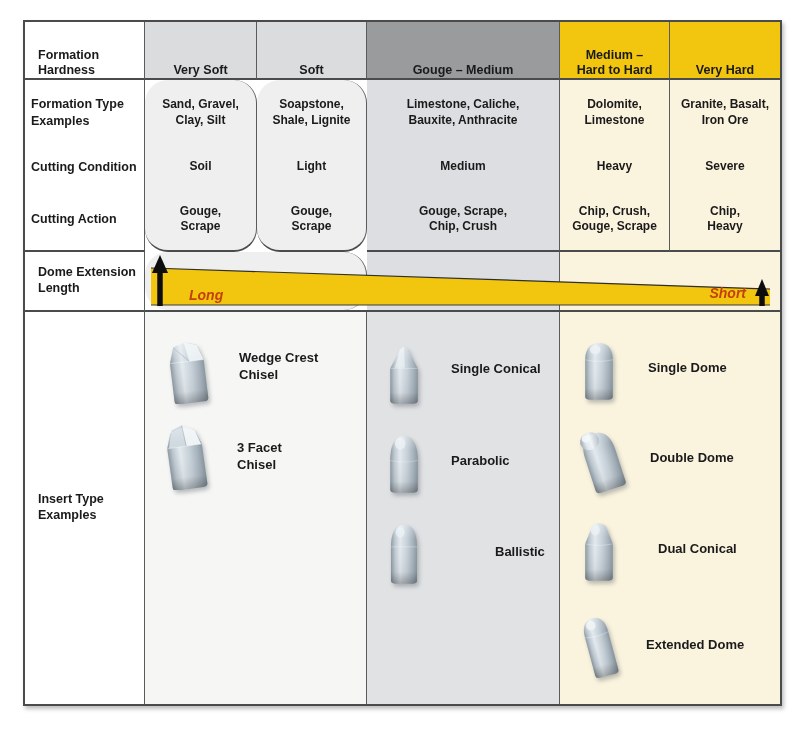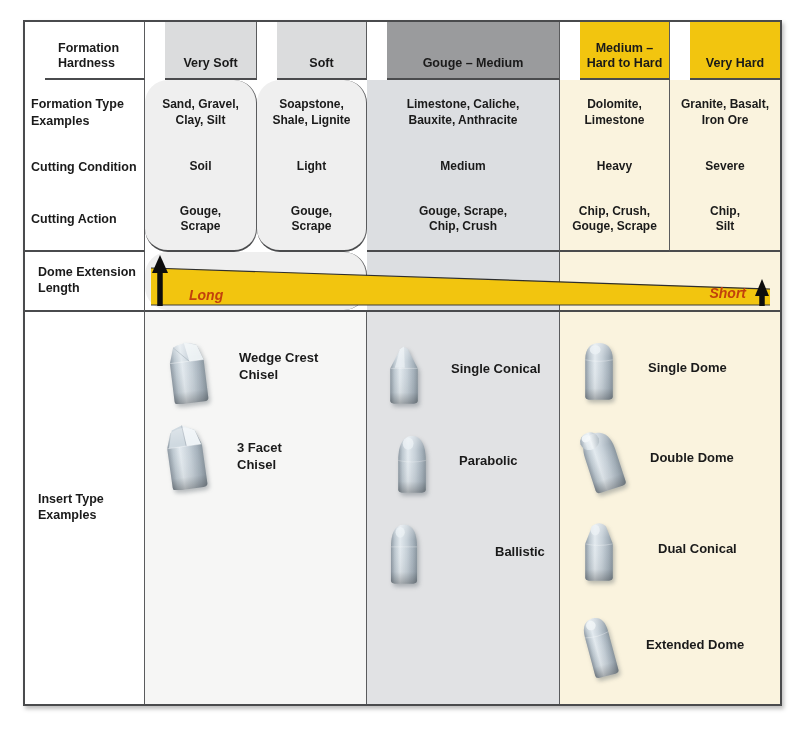--- a/index.html
+++ b/index.html
@@ -25,21 +25,21 @@
   .bg-hgray{background:#dbdcdd;}
   .bg-hdark{background:#9a9b9d;}
   .bg-yellow{background:#f2c50f;}
   .bg-b23{background:#efefef;border-radius:23px;}
   .bg-b4{background:#dcdee1;}
   .bg-cream{background:#faf3de;}
   .bg-z23{background:#f6f6f5;}
   .bg-z4{background:#e1e2e4;}
   
   .hcell{display:flex;align-items:flex-end;justify-content:center;text-align:center;
-         font-weight:bold;font-size:12.5px;line-height:1.22;padding-bottom:7px;margin-left:20px;}
+         font-weight:bold;font-size:12.5px;line-height:1.22;padding-bottom:0;}
   .corner{justify-content:flex-start;text-align:left;padding-left:13px;}
   
   .info{display:flex;flex-direction:column;}
   .blkA{height:66px;}.blkB{height:44px;}.blkC{height:62px;}
   .blk{display:flex;align-items:center;justify-content:center;text-align:center;
        font-weight:bold;font-size:12px;line-height:1.3;}
   .blk-label{justify-content:flex-start;text-align:left;padding-left:6px;font-size:12.5px;}
   
   .dome-label,.insert-label-cell{display:flex;align-items:center;justify-content:flex-start;
        padding-left:13px;font-weight:bold;font-size:12.5px;line-height:1.25;}
@@ -179,21 +179,21 @@
     <div class="cell hline info bg-cream">
       <div class="blk blkA">
           <span class="pre">Granite, Basalt,
 Iron Ore</span>
         </div>
       <div class="blk blkB">
           <span class="pre">Severe</span>
         </div>
       <div class="blk blkC">
           <span class="pre">Chip,
-Silt</span>
+Heavy</span>
         </div>
     </div>
 
     <div class="cell hline dome-label bg-white vline">
       <span class="pre">Dome Extension
 Length</span>
     </div>
     <div class="cell hline dome-track" style="grid-column:2/7;">
       <div class="seg seg1 bg-b23"></div>
       <div class="seg seg2 bg-b4"></div>
@@ -253,21 +253,21 @@
     <div class="cell zone bg-z4 vline">
       <div class="insert-item" style="left:14px;top:24px;">
         <svg class="insert-icon" width="46" height="74" viewBox="0 0 60 80">
           <path d="M12,76 Q12,80 17,80 L43,80 Q48,80 48,76 L48,34 L35,9 Q30,4 25,9 L12,34 Z" fill="url(#gBody)"></path>
           <path d="M12,34 L48,34" stroke="#ffffff" stroke-opacity="0.4" fill="none"></path>
           <polygon points="25,9 30,5 31,33 18,33" fill="#e9eff3" opacity="0.75"></polygon>
           <path d="M12,76 Q12,80 17,80 L43,80 Q48,80 48,76 L48,34 L35,9 Q30,4 25,9 L12,34 Z" fill="url(#gDarkV)"></path>
         </svg>
         <div class="ins-label" style="margin:25px 0 0 24px;">Single Conical</div>
       </div>
-      <div class="insert-item" style="left:22px;top:114px;">
+      <div class="insert-item" style="left:14px;top:114px;">
         <svg class="insert-icon" width="46" height="72" viewBox="0 0 60 80">
           <path d="M12,76 Q12,80 17,80 L43,80 Q48,80 48,76 L48,38 C48,15 40,6 30,6 C20,6 12,15 12,38 Z" fill="url(#gBody)"></path>
           <path d="M12,38 Q30,42 48,38" stroke="#ffffff" stroke-opacity="0.35" fill="none"></path>
           <ellipse cx="25" cy="16" rx="7" ry="8" fill="#eaf0f4" opacity="0.8"></ellipse>
           <path d="M12,76 Q12,80 17,80 L43,80 Q48,80 48,76 L48,38 C48,15 40,6 30,6 C20,6 12,15 12,38 Z" fill="url(#gDarkV)"></path>
         </svg>
         <div class="ins-label" style="margin:27px 0 0 24px;">Parabolic</div>
       </div>
       <div class="insert-item" style="left:14px;top:204px;gap:44px;">
         <svg class="insert-icon" width="46" height="74" viewBox="0 0 60 80">

